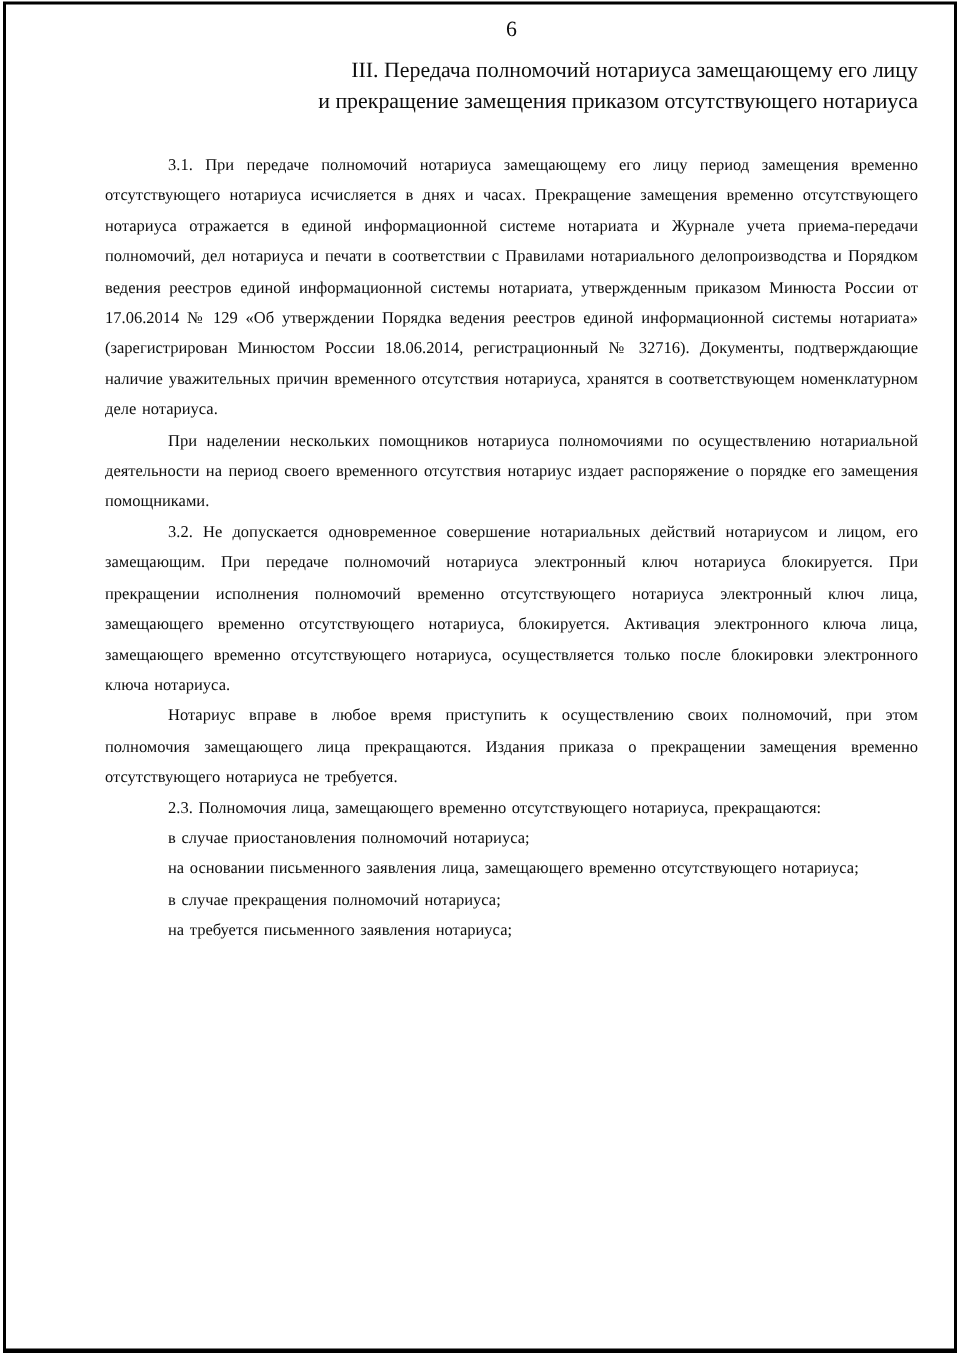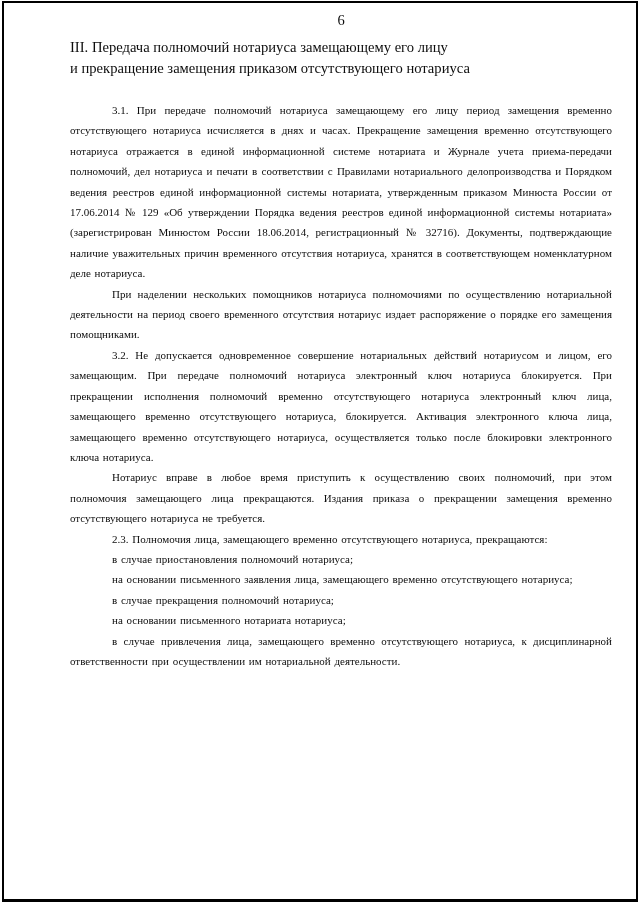--- a/index.html
+++ b/index.html
@@ -36,21 +36,21 @@
     box-sizing: border-box;
     padding: 10px 28px 0 70px;
   }
   .page-number {
     text-align: center;
     font-size: 14.5px;
     line-height: 20px;
     margin-bottom: 7px;
   }
   .heading {
-    text-align: left;
+    text-align: right;
     font-size: 14.6px;
     line-height: 21px;
     margin-bottom: 21px;
   }
   p.para {
     margin: 0;
     text-align: justify;
     text-indent: 42px;
     font-size: 11px;
     line-height: 20.4px;
@@ -80,19 +80,18 @@
     <p class="para">Нотариус вправе в любое время приступить к осуществлению своих полномочий, при этом полномочия замещающего лица прекращаются. Издания приказа о прекращении замещения временно отсутствующего нотариуса не требуется.</p>
 
     <p class="para">2.3. Полномочия лица, замещающего временно отсутствующего нотариуса, прекращаются:</p>
 
     <p class="para">в случае приостановления полномочий нотариуса;</p>
 
     <p class="para">на основании письменного заявления лица, замещающего временно отсутствующего нотариуса;</p>
 
     <p class="para">в случае прекращения полномочий нотариуса;</p>
 
-    <p class="para">на основании письменного нотариата нотариуса;</p>
+    <p class="para">на требуется письменного заявления нотариуса;</p>
 
 
-    <p class="para">в случае привлечения лица, замещающего временно отсутствующего нотариуса, к дисциплинарной ответственности при осуществлении им нотариальной деятельности.</p>
 
   </div>
 </div>
 
 </body></html>

